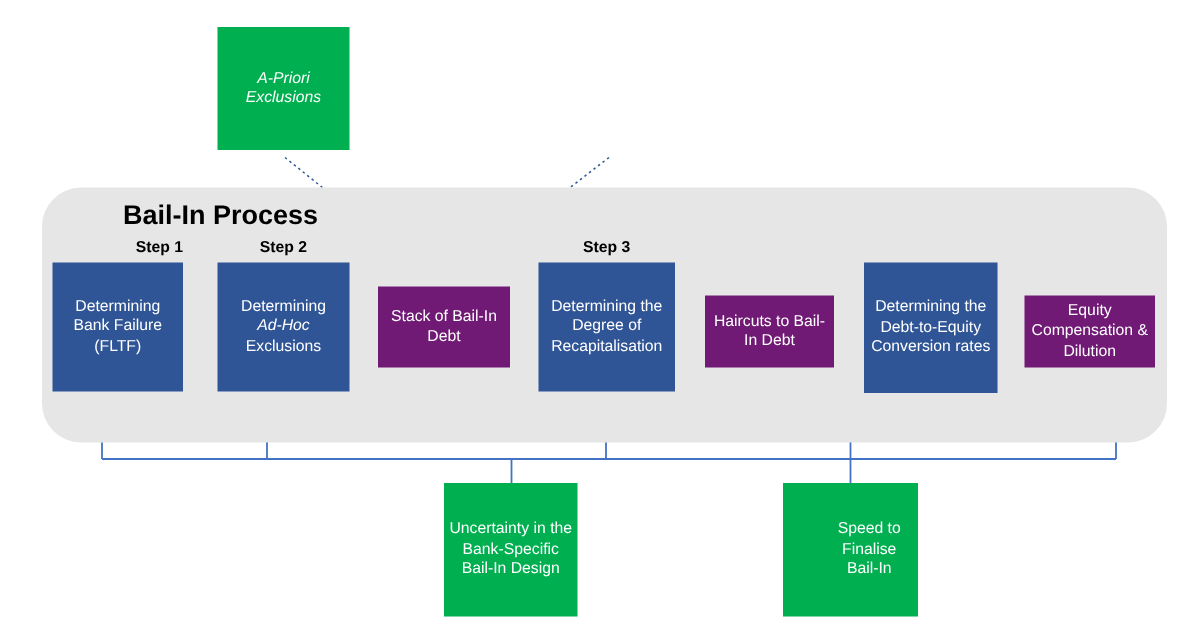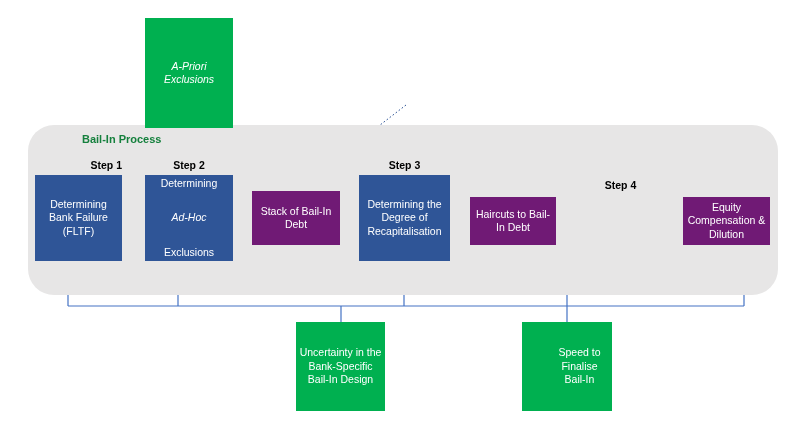--- a/index.html
+++ b/index.html
@@ -27,22 +27,22 @@
     pointer-events: none;
   }
   .container-panel {
     position: absolute;
     background: #e7e6e6;
     border-radius: 26px;
   }
   .panel-title {
     position: absolute;
     font-weight: bold;
-    font-size: 11px;
-    color: #15803d;
+    font-size: 18px;
+    color: #000000;
     white-space: nowrap;
   }
   .step-label {
     position: absolute;
     font-weight: bold;
     font-size: 10.5px;
     color: #000000;
     text-align: center;
     white-space: nowrap;
   }
@@ -113,44 +113,47 @@
 
   <div class="step-label" style="left:35px; top:159px; width:87px;text-align:right;">Step 1</div>
   <div class="step-label" style="left:145px; top:159px; width:88px;">Step 2</div>
   <div class="step-label" style="left:359px; top:159px; width:91px;">Step 3</div>
   <div class="step-label" style="left:576px; top:159px; width:89px;margin-top:20px;">Step 4</div>
 
   <div class="node blue" style="left:35px; top:175px; width:87px; height:86px;">
     <span>Determining Bank Failure (FLTF)</span>
   </div>
 
-  <div class="node blue" style="left:145px; top:175px; width:88px; height:86px; flex-direction:column;justify-content:space-between;">
+  <div class="node blue" style="left:145px; top:175px; width:88px; height:86px; flex-direction:column;">
     <span>Determining</span>
     <span style="font-style:italic;">Ad-Hoc</span>
     <span>Exclusions</span>
   </div>
 
   <div class="node gray" style="left:252px; top:191px; width:88px; height:54px;">
     <span>Stack of Bail-In Debt</span>
   </div>
 
   <div class="node blue" style="left:359px; top:175px; width:91px; height:86px;">
     <span>Determining the Degree of Recapitalisation</span>
   </div>
 
   <div class="node gray" style="left:470px; top:197px; width:86px; height:48px;">
     <span>Haircuts to Bail-In Debt</span>
   </div>
 
+  <div class="node blue" style="left:576px; top:175px; width:89px; height:87px;">
+    <span>Determining the Debt-to-Equity Conversion rates</span>
+  </div>
 
   <div class="node gray" style="left:683px; top:197px; width:87px; height:48px;">
     <span>Equity Compensation &amp; Dilution</span>
   </div>
 
-  <div class="node green italic" style="left:145px; top:18px; width:88px; height:110px;">
+  <div class="node green italic" style="left:145px; top:18px; width:88px; height:82px;">
     <span>A-Priori Exclusions</span>
   </div>
 
 
   <div class="node green" style="left:296px; top:322px; width:89px; height:89px;">
     <span>Uncertainty in the Bank-Specific Bail-In Design</span>
   </div>
 
   <div class="node green" style="left:522px; top:322px; width:90px; height:89px;padding-left:28px;">
     <span>Speed to Finalise Bail-In</span>

